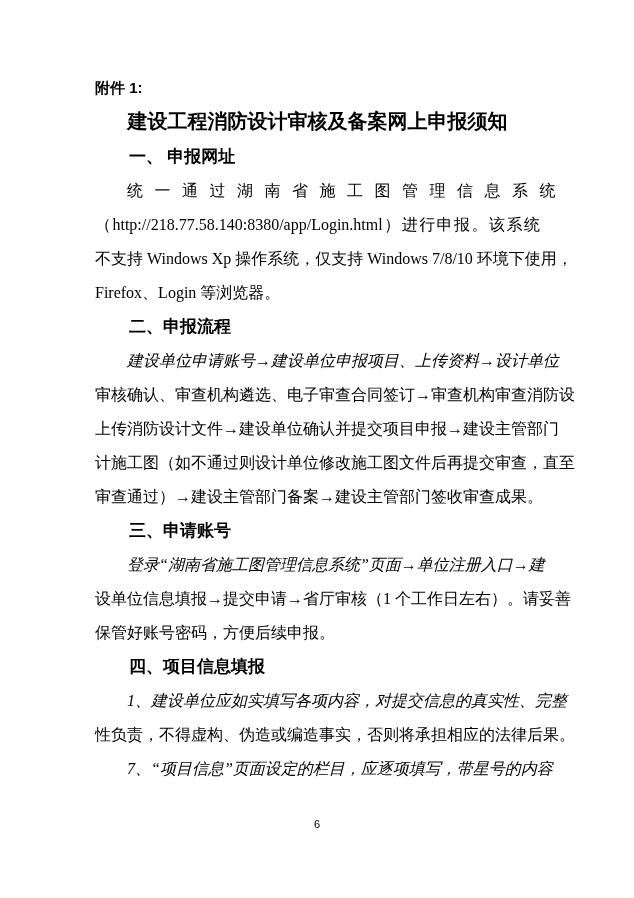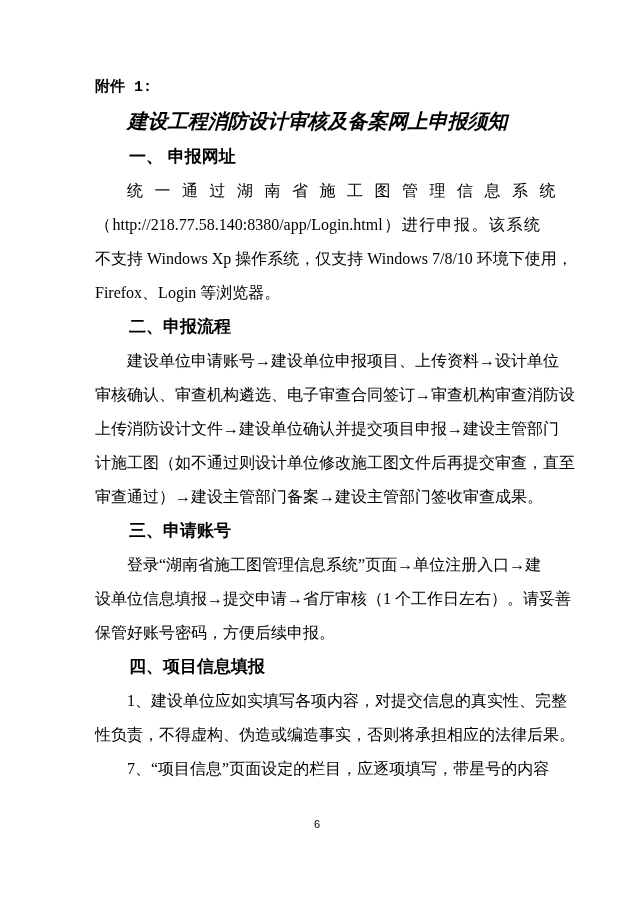--- a/index.html
+++ b/index.html
@@ -26,44 +26,44 @@
   }
   .ln {
     white-space: nowrap;
     font-size: 16px;
     line-height: 34px;
     height: 34px;
     font-family: "Liberation Serif", serif;
     color: #000000;
   }
   .attach {
-    font-family: Liberation Mono, monospace;
+    font-family: Liberation Sans, sans-serif;
     font-weight: bold;
     font-size: 15px;
     line-height: 28px;
     height: 28px;
   }
   .title {
     font-family: "Liberation Sans", sans-serif;
     font-weight: bold;
     font-size: 20px;
     line-height: 38px;
     height: 38px;
     text-align: center;
     white-space: nowrap;
-    font-style: italic;
   }
   .heading {
-    font-family: Liberation Sans, sans-serif;
+    font-family: Liberation Serif, serif;
     font-weight: bold;
     font-size: 17px;
     text-indent: 2em;
   }
   .indent {
     text-indent: 2em;
+    font-style: italic;
   }
   .fill {
     text-align: justify;
     text-align-last: justify;
   }
   .spread {
     text-indent: 2em;
     letter-spacing: 11.5px;
   }
   .pagenum {

